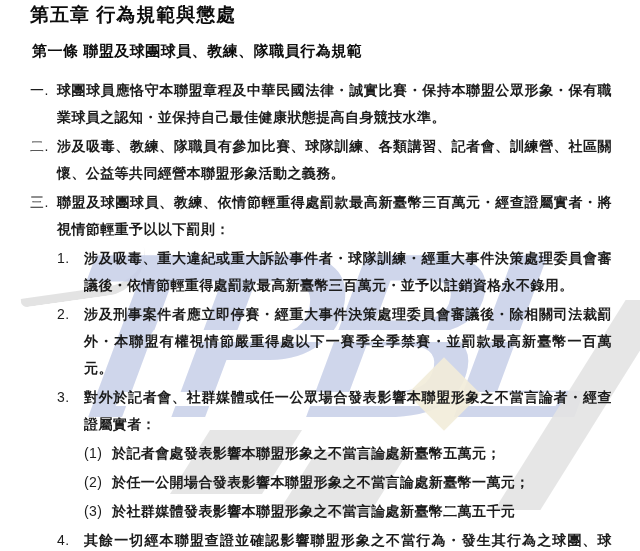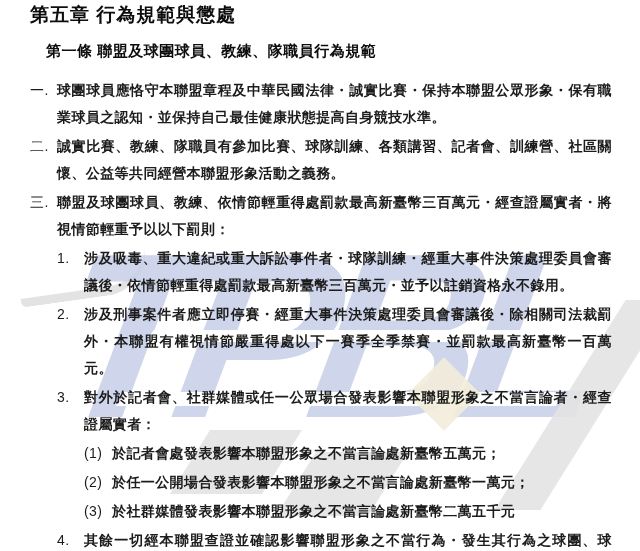--- a/index.html
+++ b/index.html
@@ -59,21 +59,21 @@
   .content { position: relative; z-index: 1; padding: 3px 28px 0 30px; }
   .doc-title {
     margin: 0;
     font-size: 19px;
     line-height: 24px;
     font-weight: bold;
     color: #0d0d0d;
     letter-spacing: 1px;
   }
   .article-heading {
-    margin: 13px 0 0 16px;
+    margin: 13px 0 0 2px;
     font-size: 15px;
     line-height: 22px;
     font-weight: bold;
     color: #0d0d0d;
     letter-spacing: 0.5px;
   }
   .blocks { margin-top: 15px; }
   .block {
     display: flex;
     align-items: flex-start;
@@ -112,21 +112,21 @@
 
     <div class="blocks">
 
       <div class="block lv1">
         <span class="marker">一.</span>
         <span class="txt">球團球員應恪守本聯盟章程及中華民國法律・誠實比賽・保持本聯盟公眾形象・保有職業球員之認知・並保持自己最佳健康狀態提高自身競技水準。</span>
       </div>
 
       <div class="block lv1">
         <span class="marker">二.</span>
-        <span class="txt">誠實比賽、教練、隊職員有參加比賽、球隊訓練、各類講習、記者會、訓練營、社區關懷、公益等共同經營本聯盟形象活動之義務。</span>
+        <span class="txt">涉及吸毒、教練、隊職員有參加比賽、球隊訓練、各類講習、記者會、訓練營、社區關懷、公益等共同經營本聯盟形象活動之義務。</span>
       </div>
 
       <div class="block lv1">
         <span class="marker">三.</span>
         <span class="txt">聯盟及球團球員、教練、依情節輕重得處罰款最高新臺幣三百萬元・經查證屬實者・將視情節輕重予以以下罰則：</span>
       </div>
 
       <div class="block lv2">
         <span class="marker">1.</span>
         <span class="txt">涉及吸毒、重大違紀或重大訴訟事件者・球隊訓練・經重大事件決策處理委員會審議後・依情節輕重得處罰款最高新臺幣三百萬元・並予以註銷資格永不錄用。</span>

